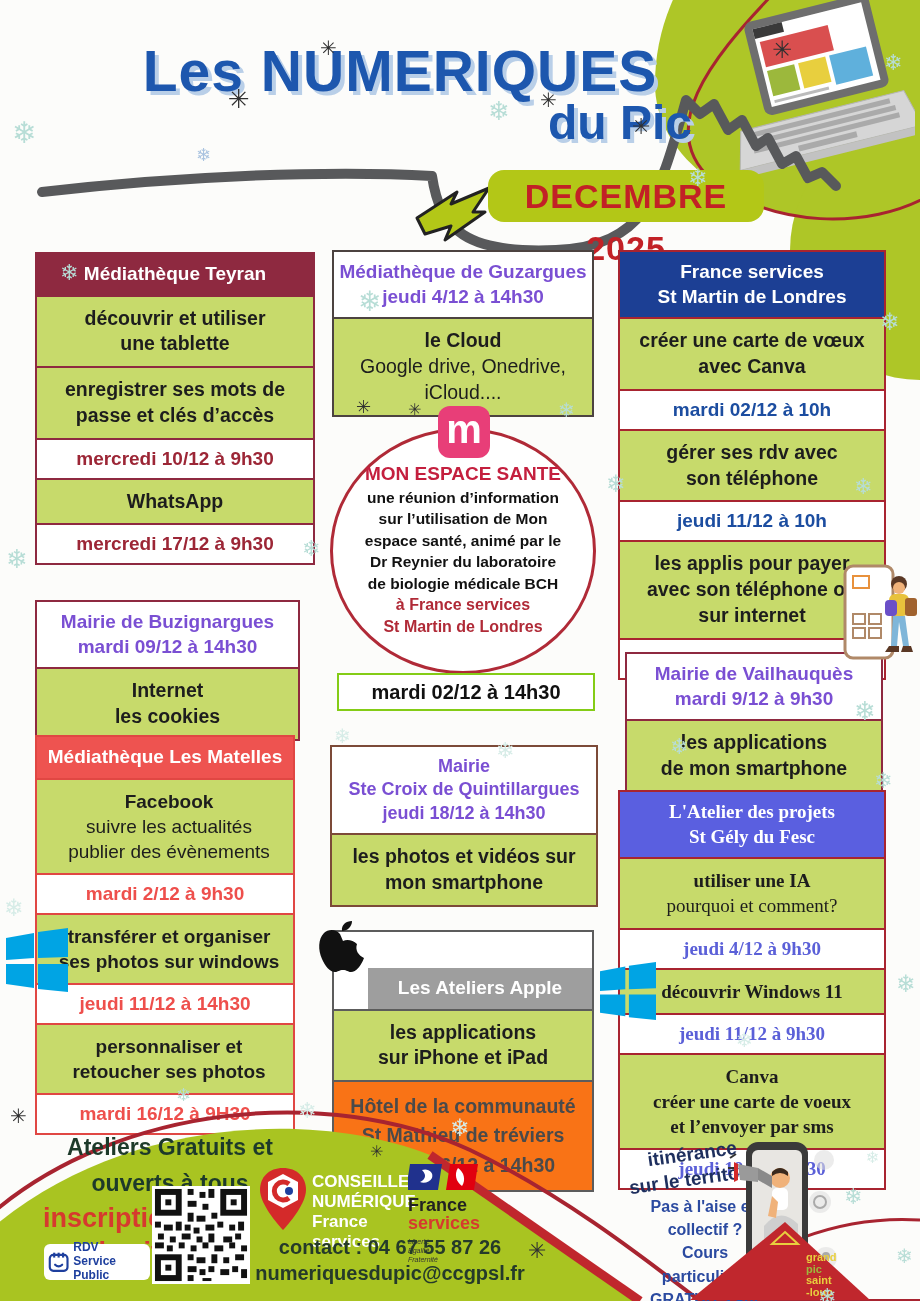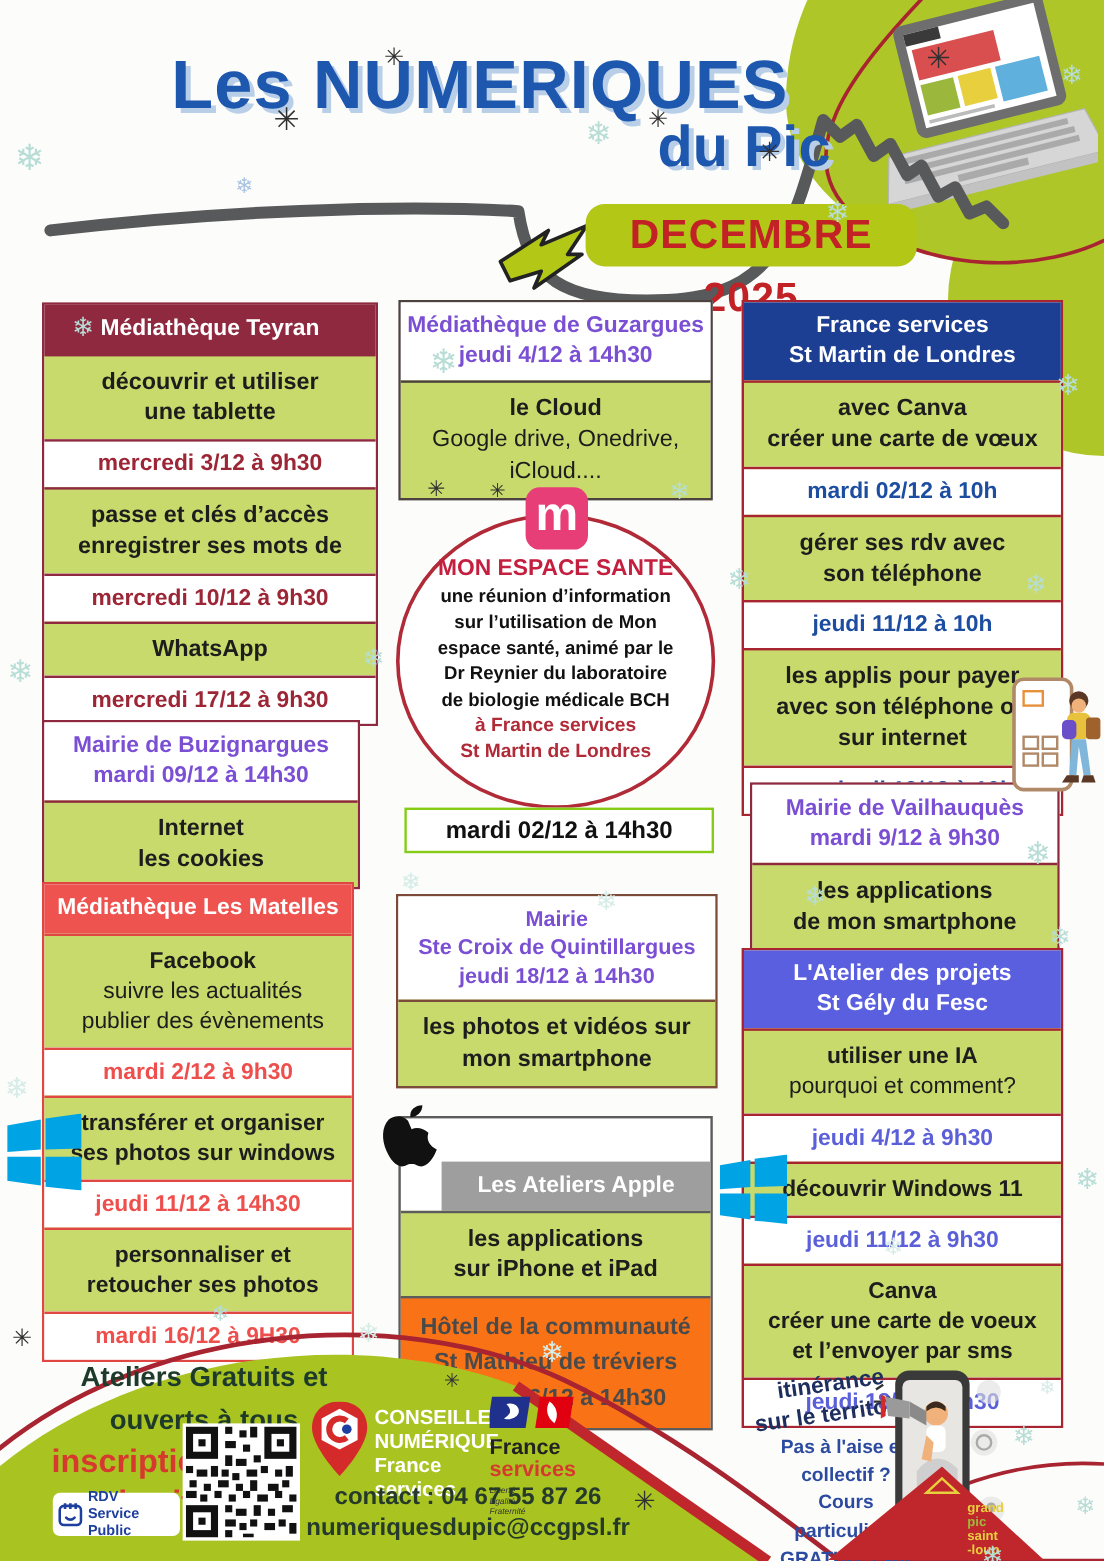--- a/index.html
+++ b/index.html
@@ -43,21 +43,21 @@
   #board-buzignargues{left:35px;top:600px;width:265px;}
   #board-matelles{left:35px;top:735px;width:260px;}
   #board-matelles .brow.activity{font-size:19px;padding-left:12px;}
   #board-guzargues{left:332px;top:250px;width:262px;--bd:#4c4340;}
   #board-stecroix{left:330px;top:745px;width:268px;--bd:#7c4a38;}
   #board-stecroix .bhead{font-size:18px;}
   #board-apple{left:332px;top:930px;width:262px;}
   #board-apple .bhead{margin-left:34px;margin-top:36px;}
   #board-franceservices{left:618px;top:250px;width:268px;}
   #board-vailhauques{left:625px;top:652px;width:258px;}
-  #board-atelierprojets{left:618px;top:790px;width:268px;}
+  #board-atelierprojets{left:618px;top:790px;width:268px;font-family:Liberation Serif, serif;}
   #board-atelierprojets .brow.activity{font-size:19px;}
 
   
   #sante-circle{position:absolute;left:330px;top:428px;width:266px;height:246px;border-radius:50%;
     background:#fff;border:3px solid #b02a37;box-sizing:border-box;text-align:center;padding-top:32px;}
   #sante-logo{position:absolute;left:438px;top:406px;width:52px;height:52px;background:#e83e78;border-radius:12px;
     color:#fff;font-weight:800;font-size:40px;line-height:46px;text-align:center;}
   #sante-title{color:#c41f3e;font-weight:800;font-size:19px;margin-bottom:2px;}
   .sante-body-line{color:#111;font-weight:700;font-size:15.5px;line-height:1.38;}
   .sante-place-line{color:#b02a37;font-weight:800;font-size:16px;line-height:1.4;}
@@ -135,24 +135,23 @@
   <div id="date-badge">DECEMBRE 2025</div>
 
   <div class="board theme-maroon" id="board-teyran">
       <div class="bhead">
         <div>Médiathèque Teyran</div>
       </div>
       <div class="brow activity">
         <div class="b">découvrir et utiliser</div>
         <div class="b">une tablette</div>
       </div>
-      <div class="brow date">mercredi 3/12 à 9h30</div>
-      <div class="brow activity">
+      <div class="brow activity">
+        <div class="b">enregistrer ses mots de</div>
         <div class="b">passe et clés d’accès</div>
-        <div class="b">enregistrer ses mots de</div>
       </div>
       <div class="brow date">mercredi 10/12 à 9h30</div>
       <div class="brow activity">
         <div class="b">WhatsApp</div>
       </div>
       <div class="brow date">mercredi 17/12 à 9h30</div>
     </div>
   <div class="board theme-purple" id="board-buzignargues">
       <div class="bhead">
         <div>Mairie de Buzignargues</div>
@@ -219,22 +218,22 @@
         <div class="b">St Mathieu de tréviers</div>
         <div class="b">mardi 16/12 à 14h30</div>
       </div>
     </div>
   <div class="board theme-blue" id="board-franceservices">
       <div class="bhead">
         <div>France services</div>
         <div>St Martin de Londres</div>
       </div>
       <div class="brow activity">
+        <div class="b">créer une carte de vœux</div>
         <div class="b">avec Canva</div>
-        <div class="b">créer une carte de vœux</div>
       </div>
       <div class="brow date">mardi 02/12 à 10h</div>
       <div class="brow activity">
         <div class="b">gérer ses rdv avec</div>
         <div class="b">son téléphone</div>
       </div>
       <div class="brow date">jeudi 11/12 à 10h</div>
       <div class="brow activity">
         <div class="b">les applis pour payer</div>
         <div class="b">avec son téléphone ou</div>

